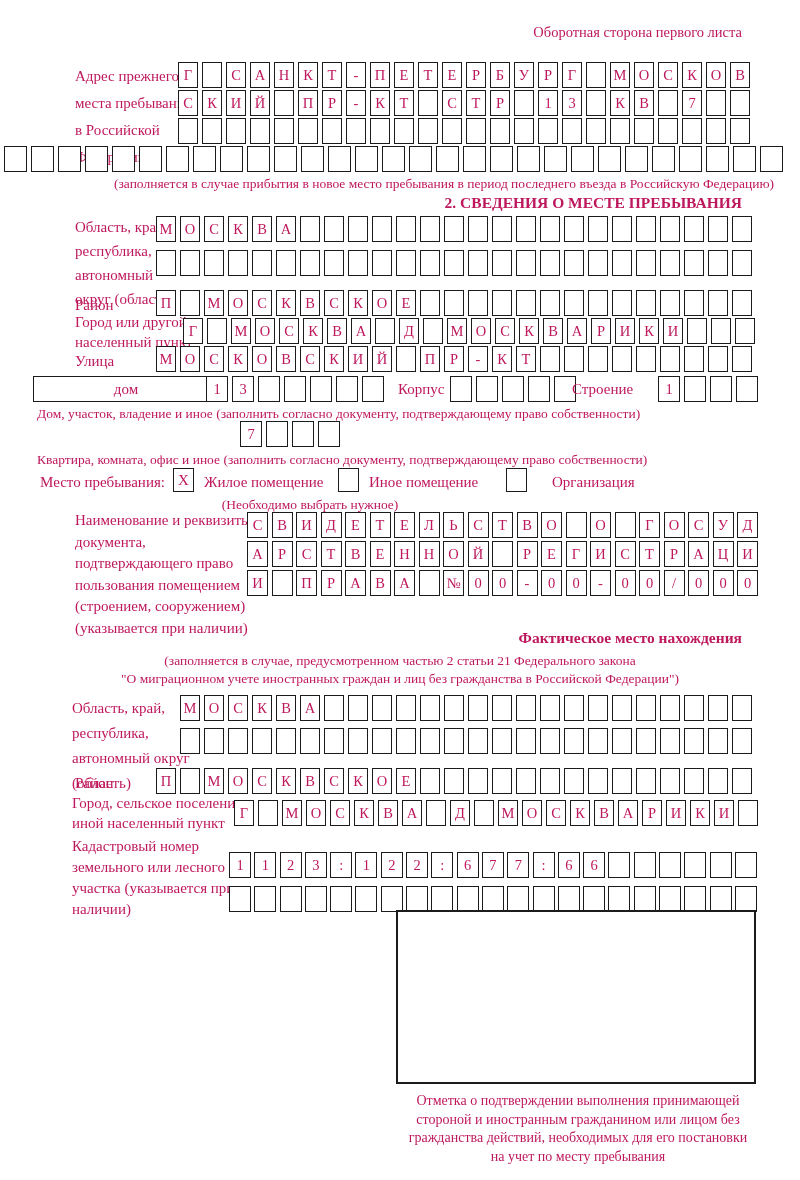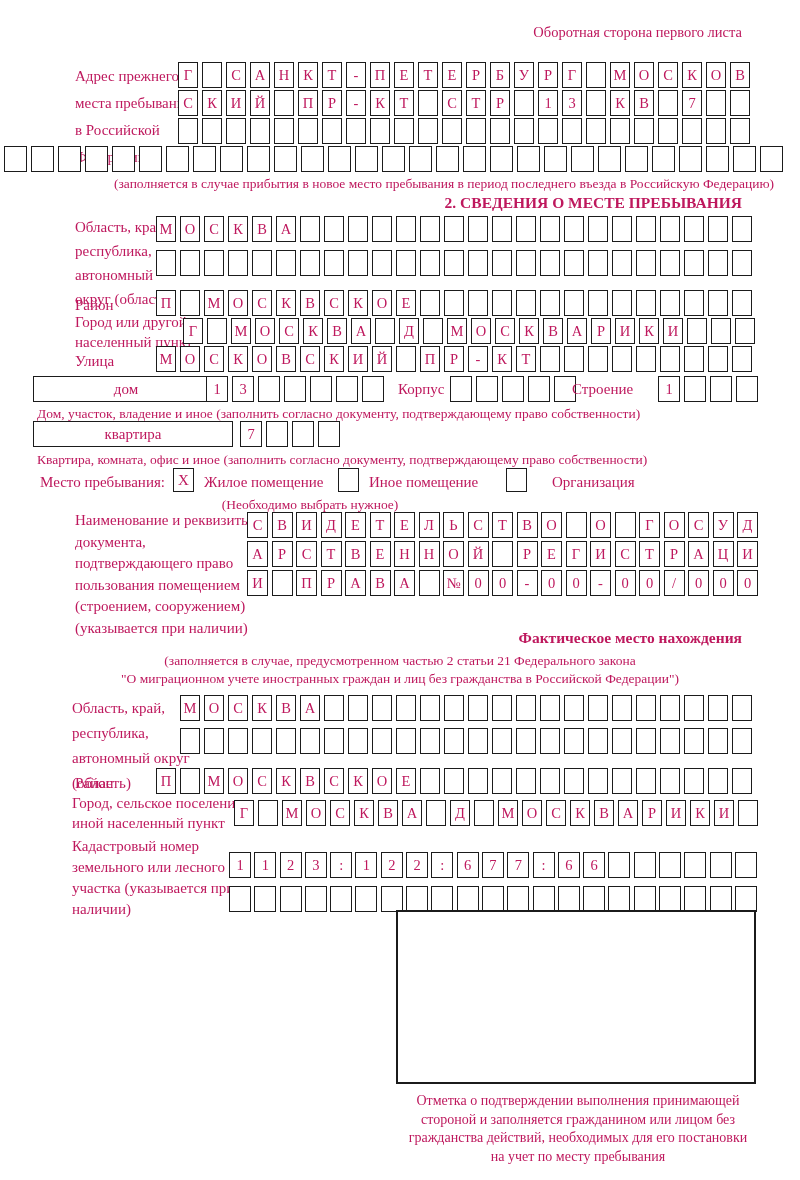--- a/index.html
+++ b/index.html
@@ -54,21 +54,20 @@
   <div class="cellrow r-p24" style="left:156px;top:346px;"><span class="cell">М</span><span class="cell">О</span><span class="cell">С</span><span class="cell">К</span><span class="cell">О</span><span class="cell">В</span><span class="cell">С</span><span class="cell">К</span><span class="cell">И</span><span class="cell">Й</span><span class="cell"></span><span class="cell">П</span><span class="cell">Р</span><span class="cell">-</span><span class="cell">К</span><span class="cell">Т</span><span class="cell"></span><span class="cell"></span><span class="cell"></span><span class="cell"></span><span class="cell"></span><span class="cell"></span><span class="cell"></span><span class="cell"></span><span class="cell"></span></div>
 
   <div class="boxlbl" style="left:33px;top:376px;width:186px;">дом</div>
   <div class="cellrow r-p26" style="left:206px;top:376px;"><span class="cell">1</span><span class="cell">3</span><span class="cell"></span><span class="cell"></span><span class="cell"></span><span class="cell"></span><span class="cell"></span></div>
   <div class="lbl" style="left:398px;top:377px;">Корпус</div>
   <div class="cellrow r-p26" style="left:450px;top:376px;"><span class="cell"></span><span class="cell"></span><span class="cell"></span><span class="cell"></span><span class="cell"></span></div>
   <div class="lbl" style="left:563px;top:377px;margin-left:9px;">Строение</div>
   <div class="cellrow r-p26" style="left:658px;top:376px;"><span class="cell">1</span><span class="cell"></span><span class="cell"></span><span class="cell"></span></div>
   <div class="note" style="left:37px;top:406px;">Дом, участок, владение и иное (заполнить согласно документу, подтверждающему право собственности)</div>
 
-  <div class="boxlbl" style="left:33px;top:421px;width:200px;">квартира</div>
   <div class="cellrow r-p26" style="left:240px;top:421px;"><span class="cell">7</span><span class="cell"></span><span class="cell"></span><span class="cell"></span></div>
   <div class="note" style="left:37px;top:452px;">Квартира, комната, офис и иное (заполнить согласно документу, подтверждающему право собственности)</div>
 
   <div class="lbl" style="left:40px;top:470px;">Место пребывания:</div>
   <span class="cb" style="left:173px;top:468px;">X</span>
   <div class="lbl" style="left:204px;top:470px;">Жилое помещение</div>
   <span class="cb" style="left:338px;top:468px;"></span>
   <div class="lbl" style="left:369px;top:470px;">Иное помещение</div>
   <span class="cb" style="left:506px;top:468px;"></span>
   <div class="lbl" style="left:552px;top:470px;">Организация</div>
@@ -93,18 +92,18 @@
   <div class="lbl" style="left:72px;top:794px;width:194px;line-height:19.5px;">Город, сельское поселение, иной населенный пункт</div>
   <div class="cellrow r-p24" style="left:234px;top:800px;"><span class="cell">Г</span><span class="cell"></span><span class="cell">М</span><span class="cell">О</span><span class="cell">С</span><span class="cell">К</span><span class="cell">В</span><span class="cell">А</span><span class="cell"></span><span class="cell">Д</span><span class="cell"></span><span class="cell">М</span><span class="cell">О</span><span class="cell">С</span><span class="cell">К</span><span class="cell">В</span><span class="cell">А</span><span class="cell">Р</span><span class="cell">И</span><span class="cell">К</span><span class="cell">И</span><span class="cell"></span></div>
 
   <div class="lbl" style="left:72px;top:836px;width:168px;line-height:21px;">Кадастровый номер земельного или лесного участка (указывается при наличии)</div>
   <div class="cellrow r-p253" style="left:229px;top:852px;"><span class="cell">1</span><span class="cell">1</span><span class="cell">2</span><span class="cell">3</span><span class="cell">:</span><span class="cell">1</span><span class="cell">2</span><span class="cell">2</span><span class="cell">:</span><span class="cell">6</span><span class="cell">7</span><span class="cell">7</span><span class="cell">:</span><span class="cell">6</span><span class="cell">6</span><span class="cell"></span><span class="cell"></span><span class="cell"></span><span class="cell"></span><span class="cell"></span><span class="cell"></span></div>
   <div class="cellrow r-p253" style="left:229px;top:886px;"><span class="cell"></span><span class="cell"></span><span class="cell"></span><span class="cell"></span><span class="cell"></span><span class="cell"></span><span class="cell"></span><span class="cell"></span><span class="cell"></span><span class="cell"></span><span class="cell"></span><span class="cell"></span><span class="cell"></span><span class="cell"></span><span class="cell"></span><span class="cell"></span><span class="cell"></span><span class="cell"></span><span class="cell"></span><span class="cell"></span><span class="cell"></span></div>
 
   <div class="markbox" style="left:396px;top:910px;width:360px;height:174px;"></div>
   <div class="note ctr" style="left:388px;top:1092px;width:380px;font-size:14px;line-height:18.5px;">
     <span class="capline">Отметка о подтверждении выполнения принимающей</span>
-    <span class="capline">стороной и заполняется гражданином или лицом без</span>
+    <span class="capline">стороной и иностранным гражданином или лицом без</span>
     <span class="capline">гражданства действий, необходимых для его постановки</span>
     <span class="capline">на учет по месту пребывания</span>
   </div>
 
 </div>
 
 </body></html>

